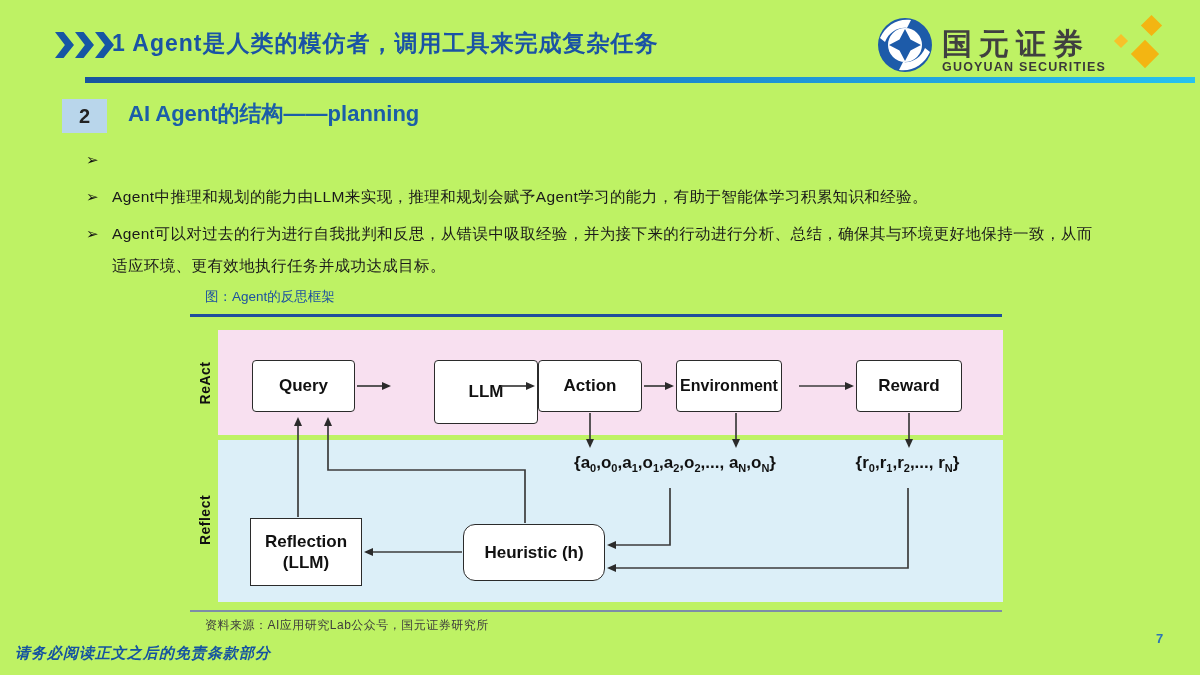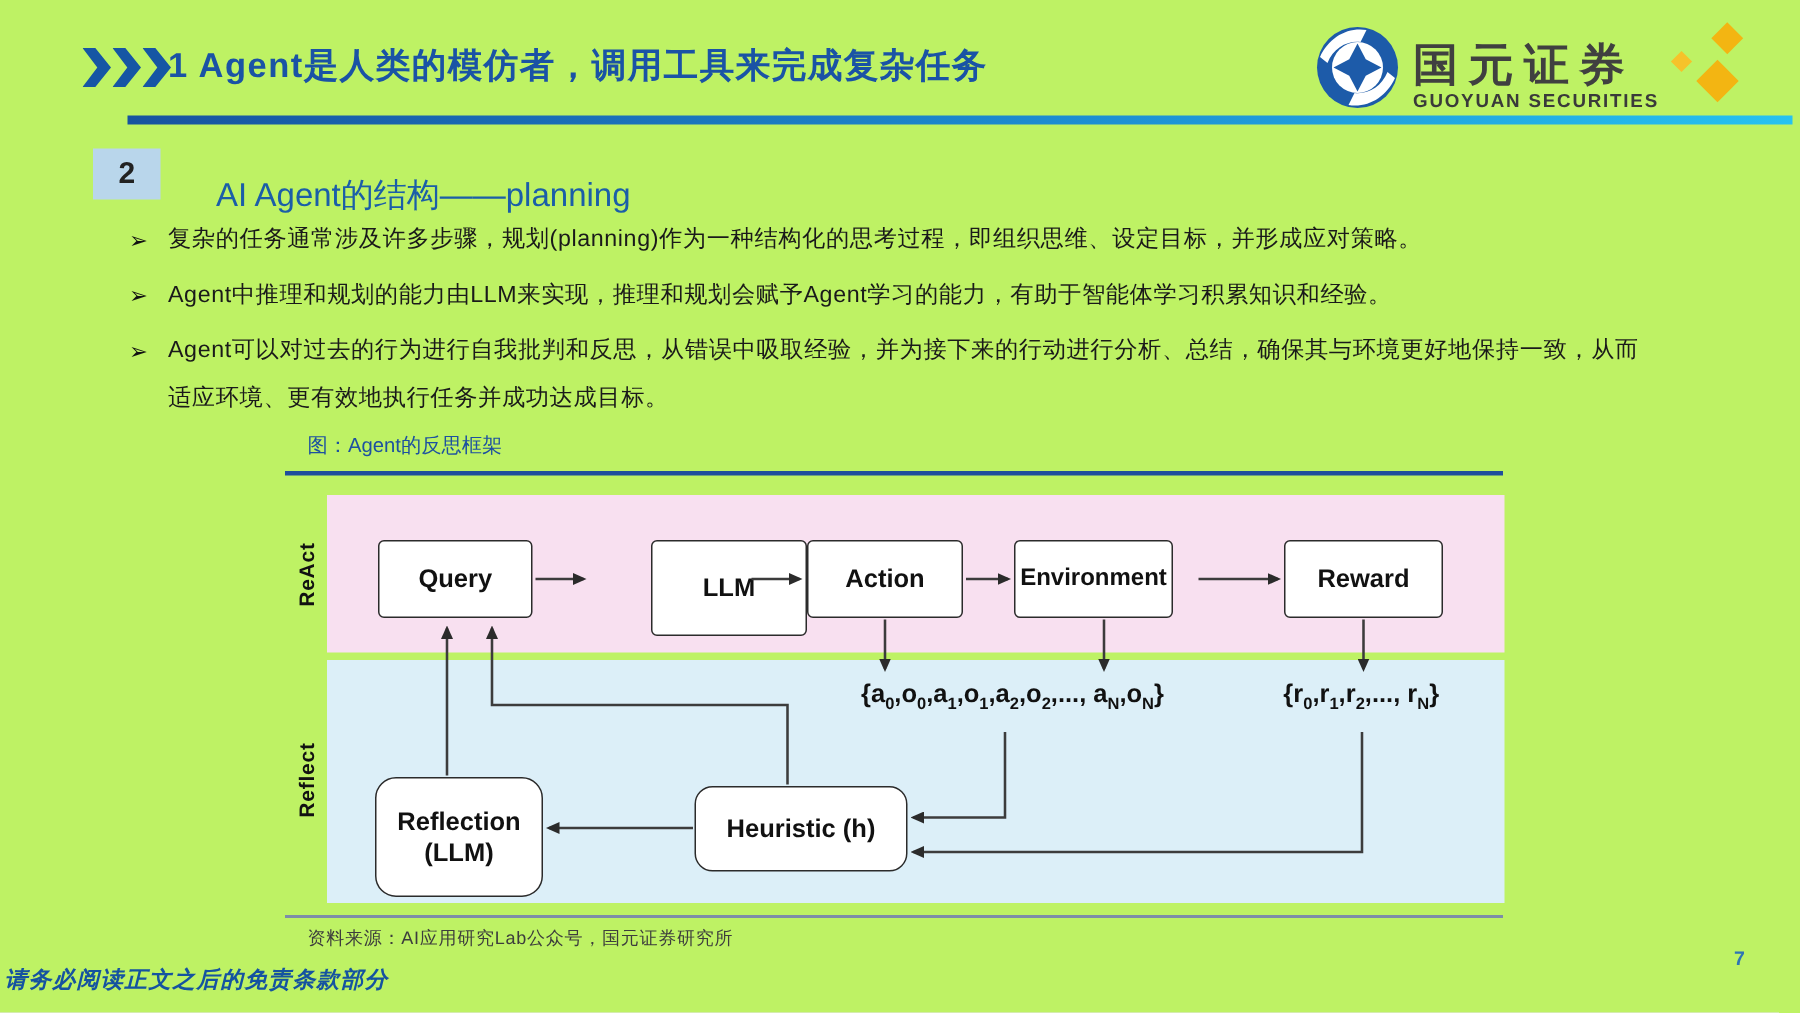--- a/index.html
+++ b/index.html
@@ -15,21 +15,21 @@
   .logo{position:absolute;left:876px;top:12px;display:flex;align-items:flex-end;}
   .logo-text{margin-left:8px;}
   .logo-cn{font-size:30px;font-weight:bold;color:#404040;letter-spacing:7px;line-height:32px;white-space:nowrap;}
   .logo-en{font-size:12.5px;font-weight:bold;color:#3a3a3a;letter-spacing:1.2px;white-space:nowrap;}
   .grad-line{position:absolute;left:85px;top:77px;width:1110px;height:6px;
              background:linear-gradient(90deg,#17549F 0%,#1C8BD0 55%,#26C2F0 100%);}
 
   
   .sec-num{position:absolute;left:62px;top:99px;width:45px;height:34px;background:#B9D6EB;
            color:#222;font-size:20px;font-weight:bold;display:flex;align-items:center;justify-content:center;}
-  .sec-title{position:absolute;left:128px;top:99px;margin:16px;font-size:22px;font-weight:normal;color:#1B5EA8;}
+  .sec-title{position:absolute;left:128px;top:99px;margin:0;font-size:22px;font-weight:bold;color:#1B5EA8;}
 
   
   .bullets{position:absolute;left:86px;top:144px;width:1010px;list-style:none;margin:0;padding:0;}
   .bullets li{display:flex;margin-bottom:5px;}
   .b-mark{flex:0 0 26px;color:#111;font-size:15px;line-height:32px;font-family:"DejaVu Sans",sans-serif;}
   .b-txt{font-size:15.5px;line-height:32px;color:#1a1a1a;letter-spacing:0.4px;}
 
   
   .fig-title{position:absolute;left:205px;top:288px;font-size:13.5px;font-weight:normal;color:#1D51A0;}
   .fig-rule{position:absolute;left:190px;top:314px;width:812px;height:2.5px;background:#1F4E9C;}
@@ -42,32 +42,32 @@
   .vlabel.react{top:50px;}
   .vlabel.reflect{top:187px;}
   .dbox{position:absolute;background:#fff;border:1.6px solid #2b2b2b;border-radius:4px;
         display:flex;align-items:center;justify-content:center;font-weight:bold;color:#111;
         font-size:17px;text-align:center;white-space:pre-line;line-height:1.25;box-sizing:border-box;}
   .dbox.query{left:62px;top:35px;width:103px;height:52px;}
   .dbox.llm{left:205px;top:35px;width:104px;height:64px;margin-left:39px;}
   .dbox.action{left:348px;top:35px;width:104px;height:52px;}
   .dbox.environment{left:486px;top:35px;width:106px;height:52px;font-size:16px;}
   .dbox.reward{left:666px;top:35px;width:106px;height:52px;}
-  .dbox.reflection{left:60px;top:193px;width:112px;height:80px;border-radius:14px;}
+  .dbox.reflection{left:60px;top:193px;width:112px;height:68px;border-radius:0;}
   .dbox.heuristic{left:273px;top:199px;width:142px;height:57px;border-radius:12px;}
   .setline{position:absolute;top:128px;font-size:17px;font-weight:bold;color:#111;text-align:center;white-space:nowrap;}
   .setline sub{font-size:11px;}
   .set-ao{left:345px;width:280px;}
   .set-r{left:640px;width:155px;}
   .arrows{position:absolute;left:0;top:0;pointer-events:none;}
   .fig-bottom{position:absolute;left:0;top:285px;width:812px;height:2px;background:#7d8da8;}
   .source{position:absolute;left:205px;top:617px;font-size:12px;color:#3d3d3d;letter-spacing:0.5px;}
 
   
-  .disclaimer{position:absolute;left:3px;top:644px;font-size:15px;font-weight:bold;font-style:italic;
+  .disclaimer{position:absolute;left:15px;top:644px;font-size:15px;font-weight:bold;font-style:italic;
               color:#1553A0;font-family:"Liberation Serif","DejaVu Serif",serif;letter-spacing:1px;}
   .page-num{position:absolute;left:1156px;top:631px;font-size:13px;font-weight:bold;color:#2E74B5;}
 </style>
 </head>
 <body>
 
 <div class="slide">
 
   <div class="chevrons">
       <i></i>
@@ -95,21 +95,20 @@
     </svg>
   </div>
   <div class="grad-line"></div>
 
   <div class="sec-num">2</div>
   <h2 class="sec-title">AI Agent的结构——planning</h2>
 
   <ul class="bullets">
     <li>
       <span class="b-mark">➢</span>
-      <span class="b-txt">复杂的任务通常涉及许多步骤，规划(planning)作为一种结构化的思考过程，即组织思维、设定目标，并形成应对策略。</span>
     </li>
     <li>
       <span class="b-mark">➢</span>
       <span class="b-txt">Agent中推理和规划的能力由LLM来实现，推理和规划会赋予Agent学习的能力，有助于智能体学习积累知识和经验。</span>
     </li>
     <li>
       <span class="b-mark">➢</span>
       <span class="b-txt">Agent可以对过去的行为进行自我批判和反思，从错误中吸取经验，并为接下来的行动进行分析、总结，确保其与环境更好地保持一致，从而适应环境、更有效地执行任务并成功达成目标。</span>
     </li>
   </ul>

